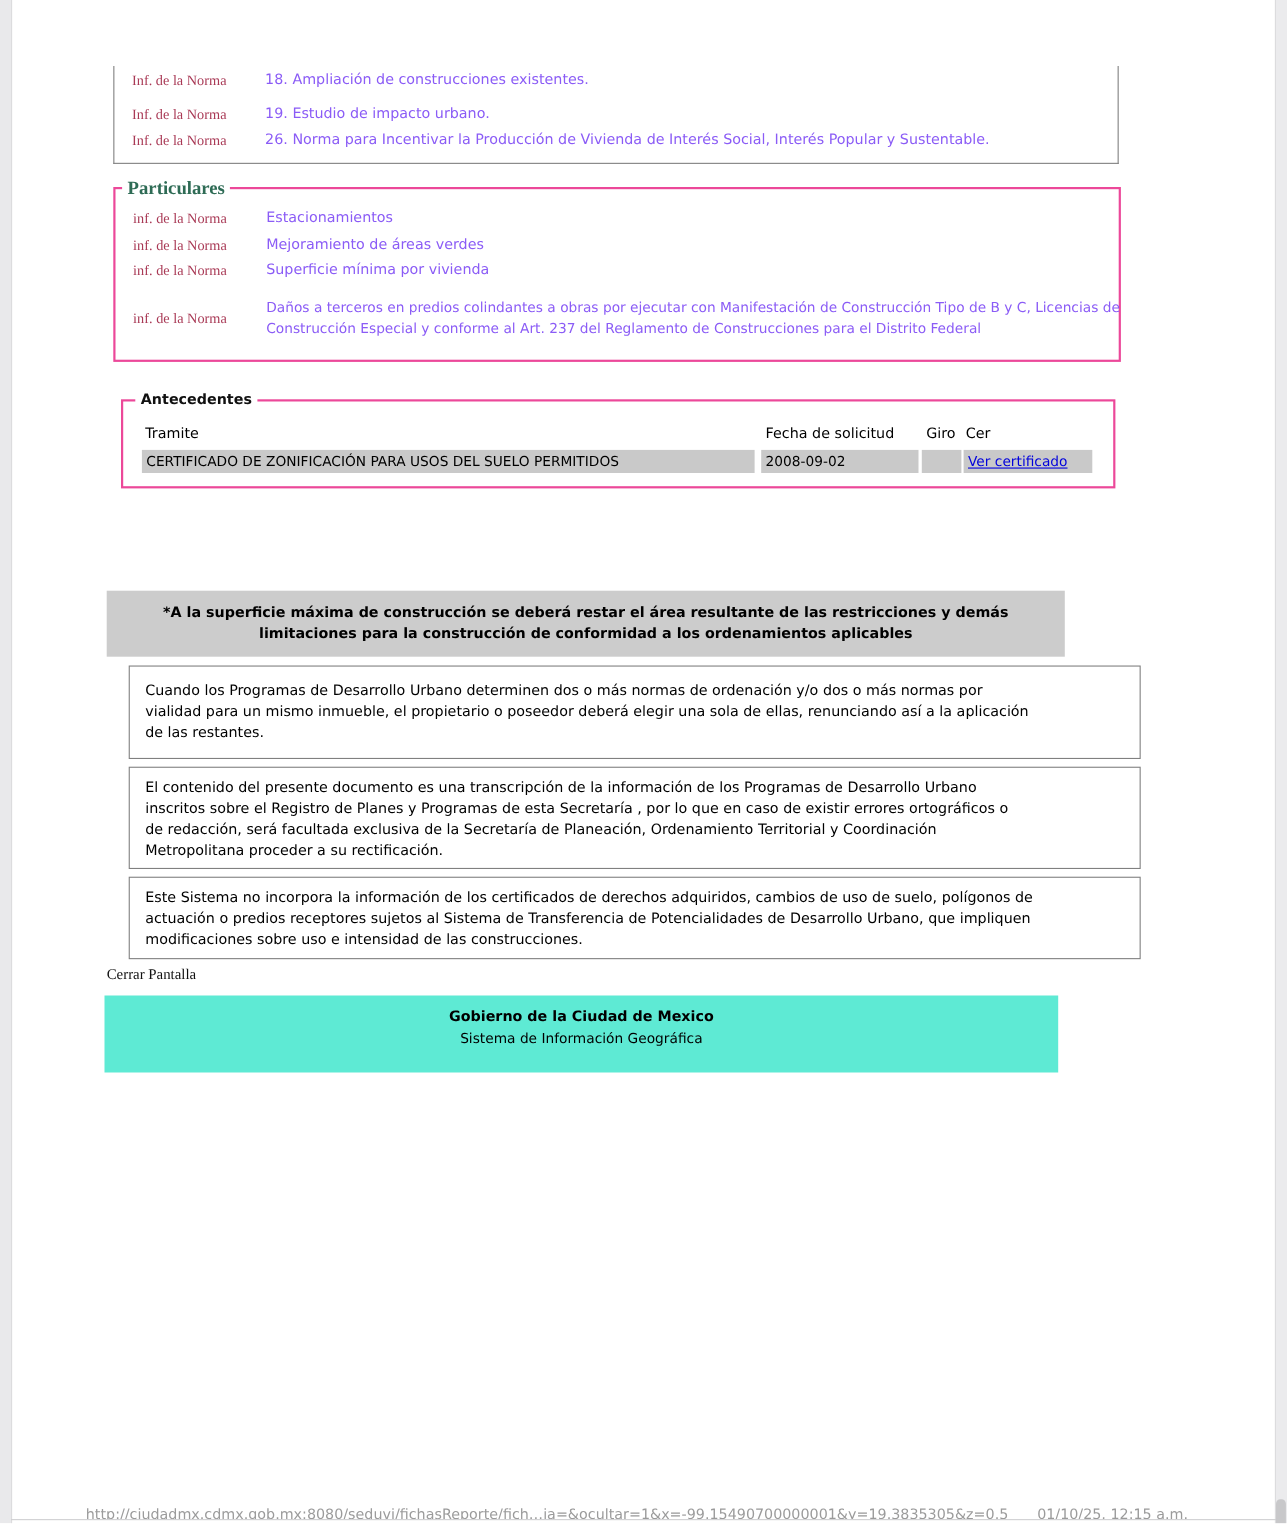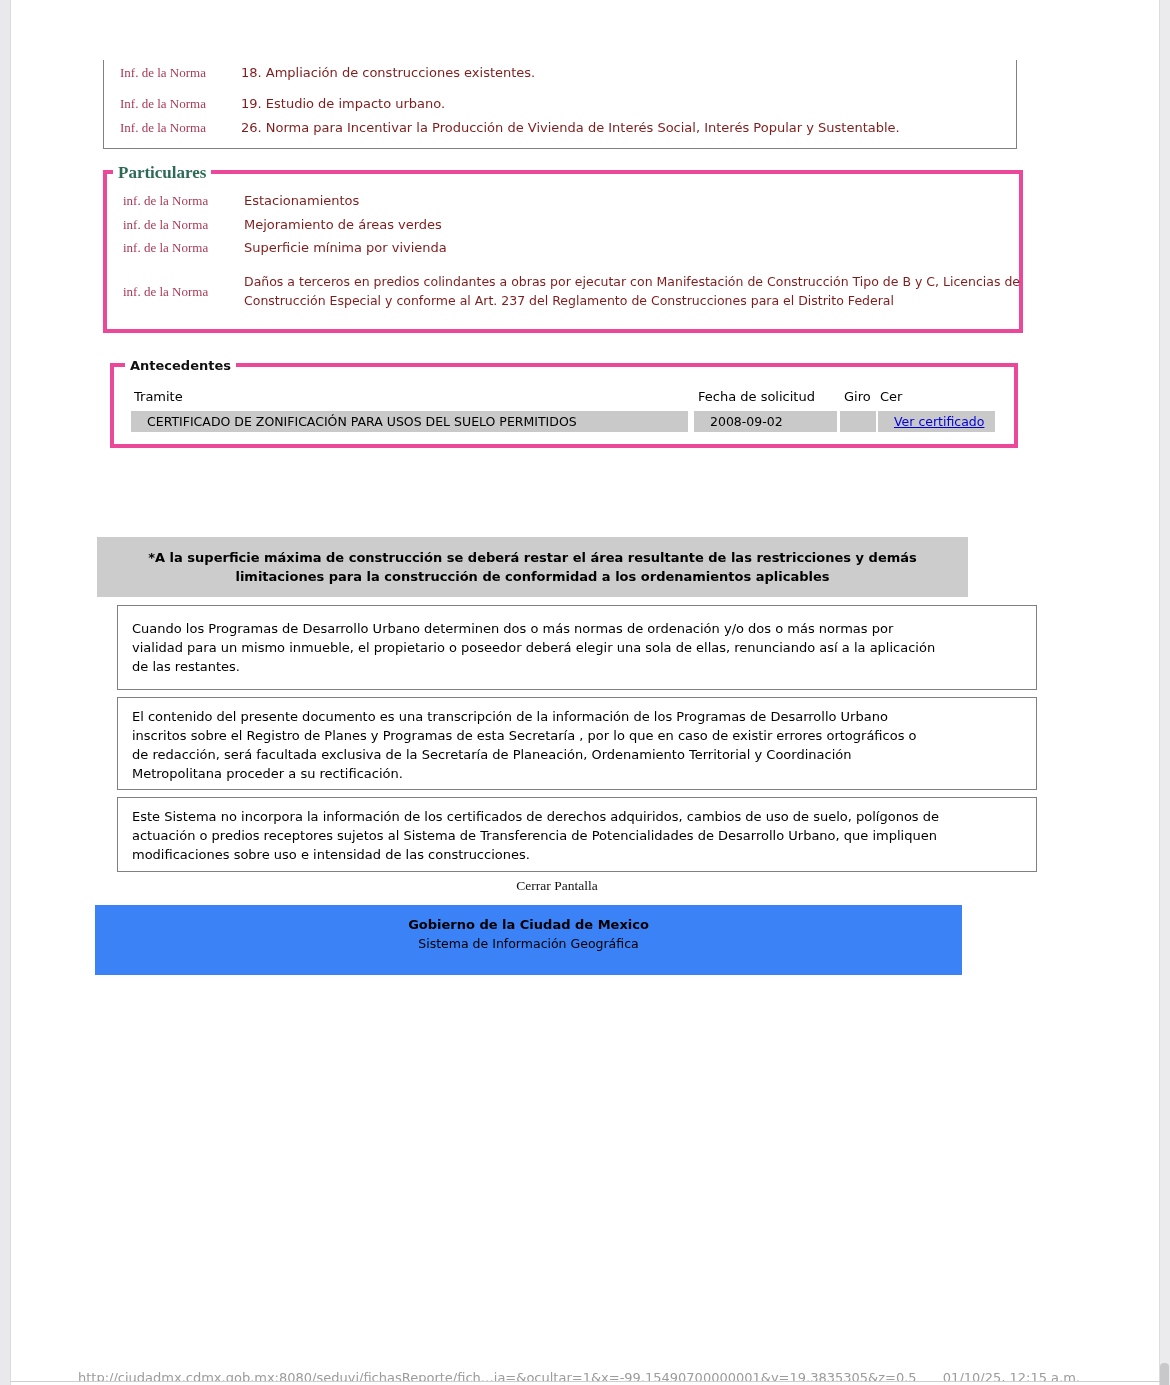--- a/index.html
+++ b/index.html
@@ -9,52 +9,52 @@
   .edge-left{position:absolute;left:0;top:0;width:10px;height:1385px;background:#e9e9eb;border-right:1px solid #dcdcde;}
   .edge-right{position:absolute;right:0;top:0;width:10px;height:1385px;background:#ebebed;border-left:1px solid #dcdcde;}
   .thumb{position:absolute;right:1px;bottom:0;width:9px;height:22px;background:#c8c8ca;border-radius:4px 4px 0 0;}
 
   
   .topbox{position:absolute;left:103px;top:60px;width:912px;height:88px;
           border:1px solid #808080;border-top:none;background:#fff;}
   .nrow{position:absolute;left:16px;display:flex;align-items:flex-start;justify-content:space-between;}
   .nlabel{display:inline-block;width:121px;flex:0 0 121px;
           font-family:"Liberation Serif",serif;font-size:13px;color:#a93a56;line-height:15px;}
-  .ntext{font-size:13px;line-height:15px;color:#7f1d1d;}
+  .ntext{font-size:13px;line-height:15px;color:#8b5cf6;}
 
   
-  .fieldset{position:absolute;border:4px solid #ec4899;background:#fff;}
+  .fieldset{position:absolute;border:2px solid #ec4899;background:#fff;}
   .legend{position:absolute;background:#fff;padding:0 5px;white-space:nowrap;}
   .legend-part{top:-11px;left:6px;font-family:"Liberation Serif",serif;font-weight:bold;font-size:17px;color:#2e6b55;}
   .legend-ant{top:-9px;left:11px;font-weight:bold;font-size:13px;color:#111;}
 
   .part-row4-text{width:778px;font-size:12.5px;line-height:19px;}
 
   
   .hdr{position:absolute;top:22px;font-size:13px;color:#000;white-space:nowrap;}
   .cell{position:absolute;top:44px;height:21px;background:#c9c9c9;font-size:12.5px;line-height:21px;
-        padding-left:16px;box-sizing:border-box;white-space:nowrap;overflow:hidden;}
+        padding-left:4px;box-sizing:border-box;white-space:nowrap;overflow:hidden;}
   .cert-link{color:#0000dd;text-decoration:underline;cursor:pointer;}
 
   
   .notice{position:absolute;left:97px;top:537px;width:871px;height:60px;background:#cccccc;
           text-align:center;font-weight:bold;font-size:13px;line-height:19px;padding-top:11px;box-sizing:border-box;}
 
   
   .parabox{position:absolute;left:97px;width:920px;border:1px solid #808080;background:#fff;
            box-sizing:border-box;padding:13px 14px;font-size:13px;line-height:19px;overflow:hidden;margin-left:20px;}
   .p1{top:605px;height:85px;}
   .p2{top:697px;height:93px;padding-top:9px;}
   .p3{top:797px;height:75px;padding-top:9px;}
 
-  .cerrar{position:absolute;left:97px;top:878px;width:920px;text-align:center;
+  .cerrar{position:absolute;left:97px;top:878px;width:920px;
           font-family:"Liberation Serif",serif;font-size:13.5px;color:#111;}
   .cerrar span{cursor:pointer;}
 
-  .footerbox{position:absolute;left:95px;top:905px;width:867px;height:70px;background:#3b82f6;
+  .footerbox{position:absolute;left:95px;top:905px;width:867px;height:70px;background:#5eead4;
              text-align:center;box-sizing:border-box;padding-top:12px;font-size:12.5px;line-height:16px;}
   .footer-title{font-weight:bold;font-size:13px;margin-bottom:3px;}
 
   
   .printrow{position:absolute;left:0;top:1370px;width:1170px;height:11px;overflow:hidden;
             font-size:13px;color:#9b9b9b;}
   .purl{position:absolute;left:78px;top:0;white-space:nowrap;}
   .pdt{position:absolute;right:90px;top:0;white-space:nowrap;}
   .bottomline{position:absolute;left:10px;top:1381px;width:1150px;height:1px;background:#cfcfd1;}
 </style>

